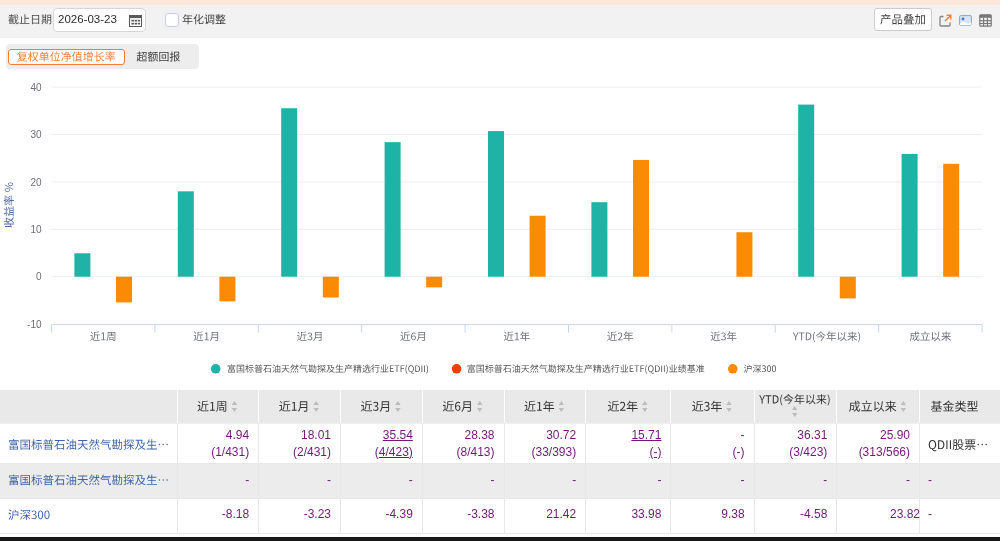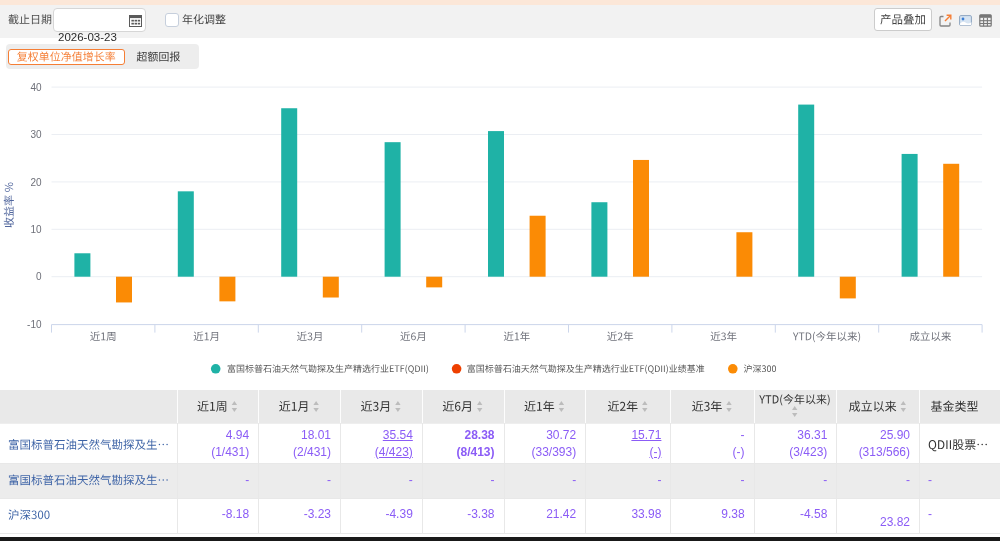--- a/index.html
+++ b/index.html
@@ -1,24 +1,24 @@
 <!DOCTYPE html>
 <html><head><meta charset="utf-8"><style>
 html,body{margin:0;padding:0;}
 body{width:1000px;height:542px;position:relative;overflow:hidden;background:#fff;
      font-family:"Liberation Sans",sans-serif;}
 .abs{position:absolute;}
-.num{position:absolute;font-size:12px;color:#8b5cf6;line-height:17px;text-align:right;white-space:nowrap;}
+.num{position:absolute;font-size:12px;color:#701a75;line-height:17px;text-align:right;white-space:nowrap;}
 </style></head>
 <body>
 <div class="abs" style="left:0;top:0;width:1000px;height:4.5px;background:#fce7d8;"></div>
 <div class="abs" style="left:0;top:4.5px;width:1000px;height:33.5px;background:#f2f2f2;"></div>
 
 <div class="abs" style="left:53px;top:8px;width:91px;height:22px;background:#fff;border:1px solid #d6d6d6;border-radius:4px;"></div>
-<div class="abs" style="left:58px;top:31px;font-size:11.5px;color:#2b2b2b;">2026-03-23</div>
+<div class="abs" style="left:58px;top:13px;font-size:11.5px;color:#2b2b2b;">2026-03-23</div>
 <svg class="abs" style="left:129px;top:14.5px;" width="13" height="12" viewBox="0 0 13 12">
   <rect x="0.5" y="0.5" width="12" height="11" fill="none" stroke="#5a5a5a" stroke-width="1"></rect>
   <rect x="0.5" y="0.5" width="12" height="2.6" fill="#5a5a5a"></rect>
   <rect x="2.4" y="4.8" width="2.5" height="1.7" fill="#5a5a5a"></rect>
     <rect x="5.6" y="4.8" width="2.5" height="1.7" fill="#5a5a5a"></rect>
     <rect x="8.8" y="4.8" width="2.3" height="1.7" fill="#5a5a5a"></rect>
   <rect x="2.4" y="7.8" width="2.5" height="1.7" fill="#5a5a5a"></rect>
     <rect x="5.6" y="7.8" width="2.5" height="1.7" fill="#5a5a5a"></rect>
     <rect x="8.8" y="7.8" width="2.3" height="1.7" fill="#5a5a5a"></rect>
 </svg>
@@ -73,21 +73,21 @@
 <div style="position:absolute;left:670.4px;top:423px;width:1px;height:110px;background:#e8e8e8;"></div>
 <div style="position:absolute;left:753.6px;top:390px;width:1px;height:33px;background:#fdfdfd;"></div>
 <div style="position:absolute;left:753.6px;top:423px;width:1px;height:110px;background:#e8e8e8;"></div>
 <div style="position:absolute;left:836.3px;top:390px;width:1px;height:33px;background:#fdfdfd;"></div>
 <div style="position:absolute;left:836.3px;top:423px;width:1px;height:110px;background:#e8e8e8;"></div>
 <div style="position:absolute;left:919.0px;top:390px;width:1px;height:33px;background:#fdfdfd;"></div>
 <div style="position:absolute;left:919.0px;top:423px;width:1px;height:110px;background:#e8e8e8;"></div>
 <div class="num" style="right:750.8px;top:426.5px;">4.94<br>(1/431)</div>
 <div class="num" style="right:669.0px;top:426.5px;">18.01<br>(2/431)</div>
 <div class="num" style="right:587.2px;top:426.5px;text-decoration:underline;">35.54<br>(4/423)</div>
-<div class="num" style="right:505.5px;top:426.5px;font-weight:bold;">28.38<br>(8/413)</div>
+<div class="num" style="right:505.5px;top:426.5px;">28.38<br>(8/413)</div>
 <div class="num" style="right:423.8px;top:426.5px;">30.72<br>(33/393)</div>
 <div class="num" style="right:338.6px;top:426.5px;text-decoration:underline;">15.71<br>(-)</div>
 <div class="num" style="right:255.4px;top:426.5px;">-<br>(-)</div>
 <div class="num" style="right:172.7px;top:426.5px;">36.31<br>(3/423)</div>
 <div class="num" style="right:90.0px;top:426.5px;text-align:right;">25.90<br>(313/566)</div>
 <div class="num" style="right:750.8px;top:471.5px;">-</div>
 <div class="num" style="right:669.0px;top:471.5px;">-</div>
 <div class="num" style="right:587.2px;top:471.5px;">-</div>
 <div class="num" style="right:505.5px;top:471.5px;">-</div>
 <div class="num" style="right:423.8px;top:471.5px;">-</div>
@@ -96,21 +96,21 @@
 <div class="num" style="right:172.7px;top:471.5px;">-</div>
 <div class="num" style="right:90.0px;top:471.5px;">-</div>
 <div class="num" style="right:750.8px;top:506px;">-8.18</div>
 <div class="num" style="right:669.0px;top:506px;">-3.23</div>
 <div class="num" style="right:587.2px;top:506px;">-4.39</div>
 <div class="num" style="right:505.5px;top:506px;">-3.38</div>
 <div class="num" style="right:423.8px;top:506px;">21.42</div>
 <div class="num" style="right:338.6px;top:506px;">33.98</div>
 <div class="num" style="right:255.4px;top:506px;">9.38</div>
 <div class="num" style="right:172.7px;top:506px;">-4.58</div>
-<div class="num" style="right:90.0px;top:506px;margin-top:8px;">23.82</div>
+<div class="num" style="right:80px;top:506px;">23.82</div>
 <div class="num" style="left:928px;top:471.5px;">-</div>
 <div class="num" style="left:928px;top:506px;">-</div>
 
 <div class="abs" style="left:0;top:537.4px;width:1000px;height:3.2px;background:#191919;"></div>
 
 <svg xmlns="http://www.w3.org/2000/svg" width="1000" height="542" viewBox="0 0 1000 542" style="position:absolute;left:0;top:0;">
     <defs>
       <path id="g0" d="M81 783C136 730 201 654 231 607L292 650C260 697 193 769 138 820ZM866 840C764 809 574 789 415 780V558C415 428 406 250 318 120C335 111 368 89 381 75C459 187 483 344 489 475H693V78H767V475H952V545H491V558V720C644 730 814 749 928 784ZM262 478H52V404H189V125C144 108 92 63 39 6L89 -63C140 5 189 64 223 64C245 64 277 30 319 4C389 -39 472 -51 597 -51C693 -51 872 -45 943 -40C944 -19 956 19 965 39C868 28 718 20 599 20C486 20 401 27 336 68C302 88 281 107 262 119Z"></path>
       <path id="g1" d="M88 0H490V76H343V733H273C233 710 186 693 121 681V623H252V76H88Z"></path>
       <path id="g2" d="M148 792V468C148 313 138 108 33 -38C50 -47 80 -71 93 -86C206 69 222 302 222 468V722H805V15C805 -2 798 -8 780 -9C763 -10 701 -11 636 -8C647 -27 658 -60 661 -79C751 -79 805 -78 836 -66C868 -54 880 -32 880 15V792ZM467 702V615H288V555H467V457H263V395H753V457H539V555H728V615H539V702ZM312 311V-8H381V48H701V311ZM381 250H631V108H381Z"></path>

